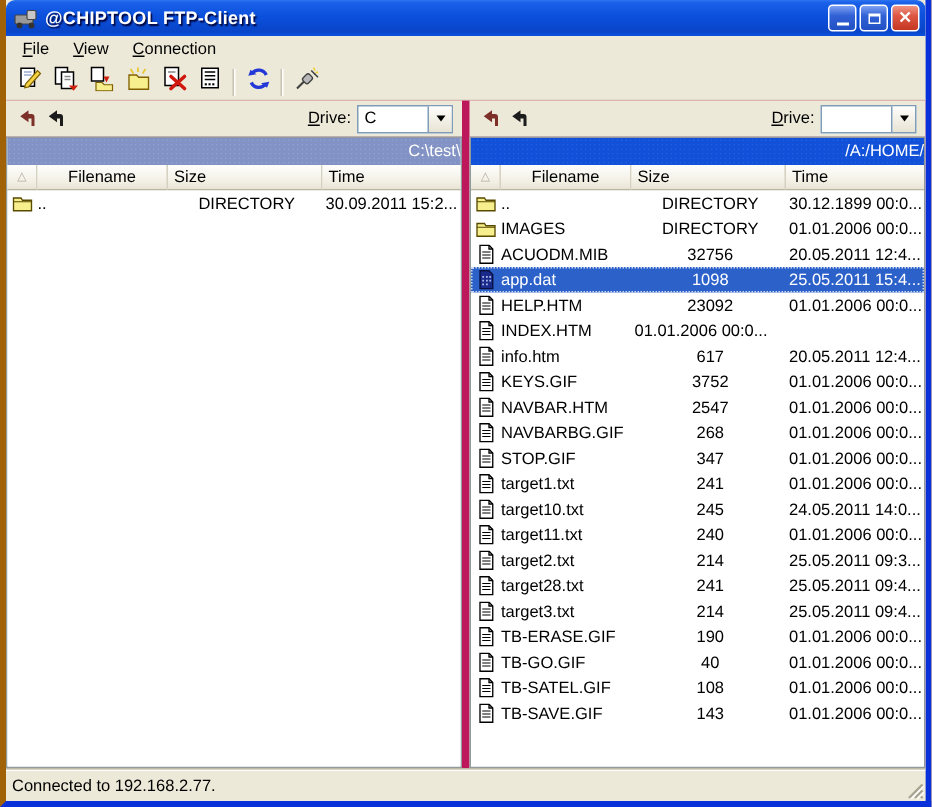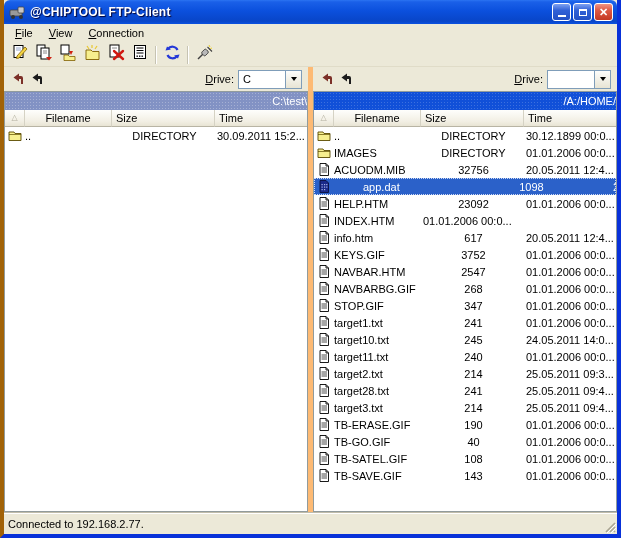--- a/index.html
+++ b/index.html
@@ -26,21 +26,21 @@
     padding-left:3px;font-size:11px;color:#000;}
   .menu-item{padding:2px 8px 3px 8px;cursor:default;}
   .menu-item u{text-decoration:underline;}
   
   .toolbar{height:24px;flex:0 0 24px;display:flex;align-items:center;background:#ece9d8;
     padding-left:4px;border-bottom:1px solid #e0dcc8;}
   .tbtn{width:24px;height:22px;display:flex;align-items:center;justify-content:center;cursor:default;}
   .tbtn svg{width:17px;height:17px;}
   .tsep{width:2px;height:18px;margin:0 3px;border-left:1px solid #c6c3b2;border-right:1px solid #fff;}
   
-  .panels{flex:1;display:flex;padding:0;background:#fdba74;min-height:0;}
+  .panels{flex:1;display:flex;padding:0;background:#be185d;min-height:0;}
   .panel{flex:1;display:flex;flex-direction:column;min-width:0;}
   .panel.left{margin-right:5px;}
   .panel-top{height:24px;flex:0 0 24px;display:flex;align-items:center;background:#ece9d8;padding:0 2px;}
   .navbtns{display:flex;align-items:center;gap:6px;padding-left:6px;}
   .navbtn svg{width:13px;height:12px;display:block;}
   .drive-area{margin-left:auto;display:flex;align-items:center;gap:4px;padding-right:4px;font-size:11px;}
   .drive-area u{text-decoration:underline;}
   .combo{width:64px;height:19px;background:#fff;border:1px solid #7f9db9;display:flex;align-items:stretch;}
   .combo .val{flex:1;font-size:11px;padding:2px 0 0 4px;color:#000;}
   .combo .btn{width:16px;background:linear-gradient(180deg,#fdfdfb,#e8e4d4);border-left:1px solid #7f9db9;
@@ -63,21 +63,21 @@
   .hseg.name{flex:0 0 87px;text-align:center;}
   .hseg.size{flex:0 0 103px;}
   .hseg.time{flex:1;border-right:none;}
   .list{flex:1;background:#fff;overflow:hidden;position:relative;}
   .row{height:17px;display:flex;align-items:center;font-size:11px;color:#000;white-space:nowrap;cursor:default;}
   .row .c-icon{flex:0 0 20px;display:flex;align-items:center;justify-content:center;}
   .row .c-icon svg{width:14px;height:13px;display:block;}
   .row .c-name{flex:0 0 87px;overflow:hidden;padding-top:1px;}
   .row .c-size{flex:0 0 103px;overflow:hidden;padding-left:2px;padding-top:1px;text-align:center;}
   .row .c-time{flex:1;overflow:hidden;padding-left:2px;padding-top:1px;}
-  .row.selected{background:#2b61c9;color:#fff;outline:1px dotted #cdd9f4;outline-offset:-1px;gap:29px;}
+  .row.selected{background:#2b61c9;color:#fff;outline:1px dotted #cdd9f4;outline-offset:-1px;}
   
   .statusbar{height:22px;flex:0 0 22px;background:#ece9d8;border-top:1px solid #c0bcaa;
     box-shadow:inset 0 1px 0 #fff;display:flex;align-items:center;font-size:11px;color:#000;
     padding-left:4px;position:relative;}
   .grip{position:absolute;right:1px;bottom:1px;width:14px;height:14px;}
 </style>
 </head>
 <body>
 
 <div class="window">

